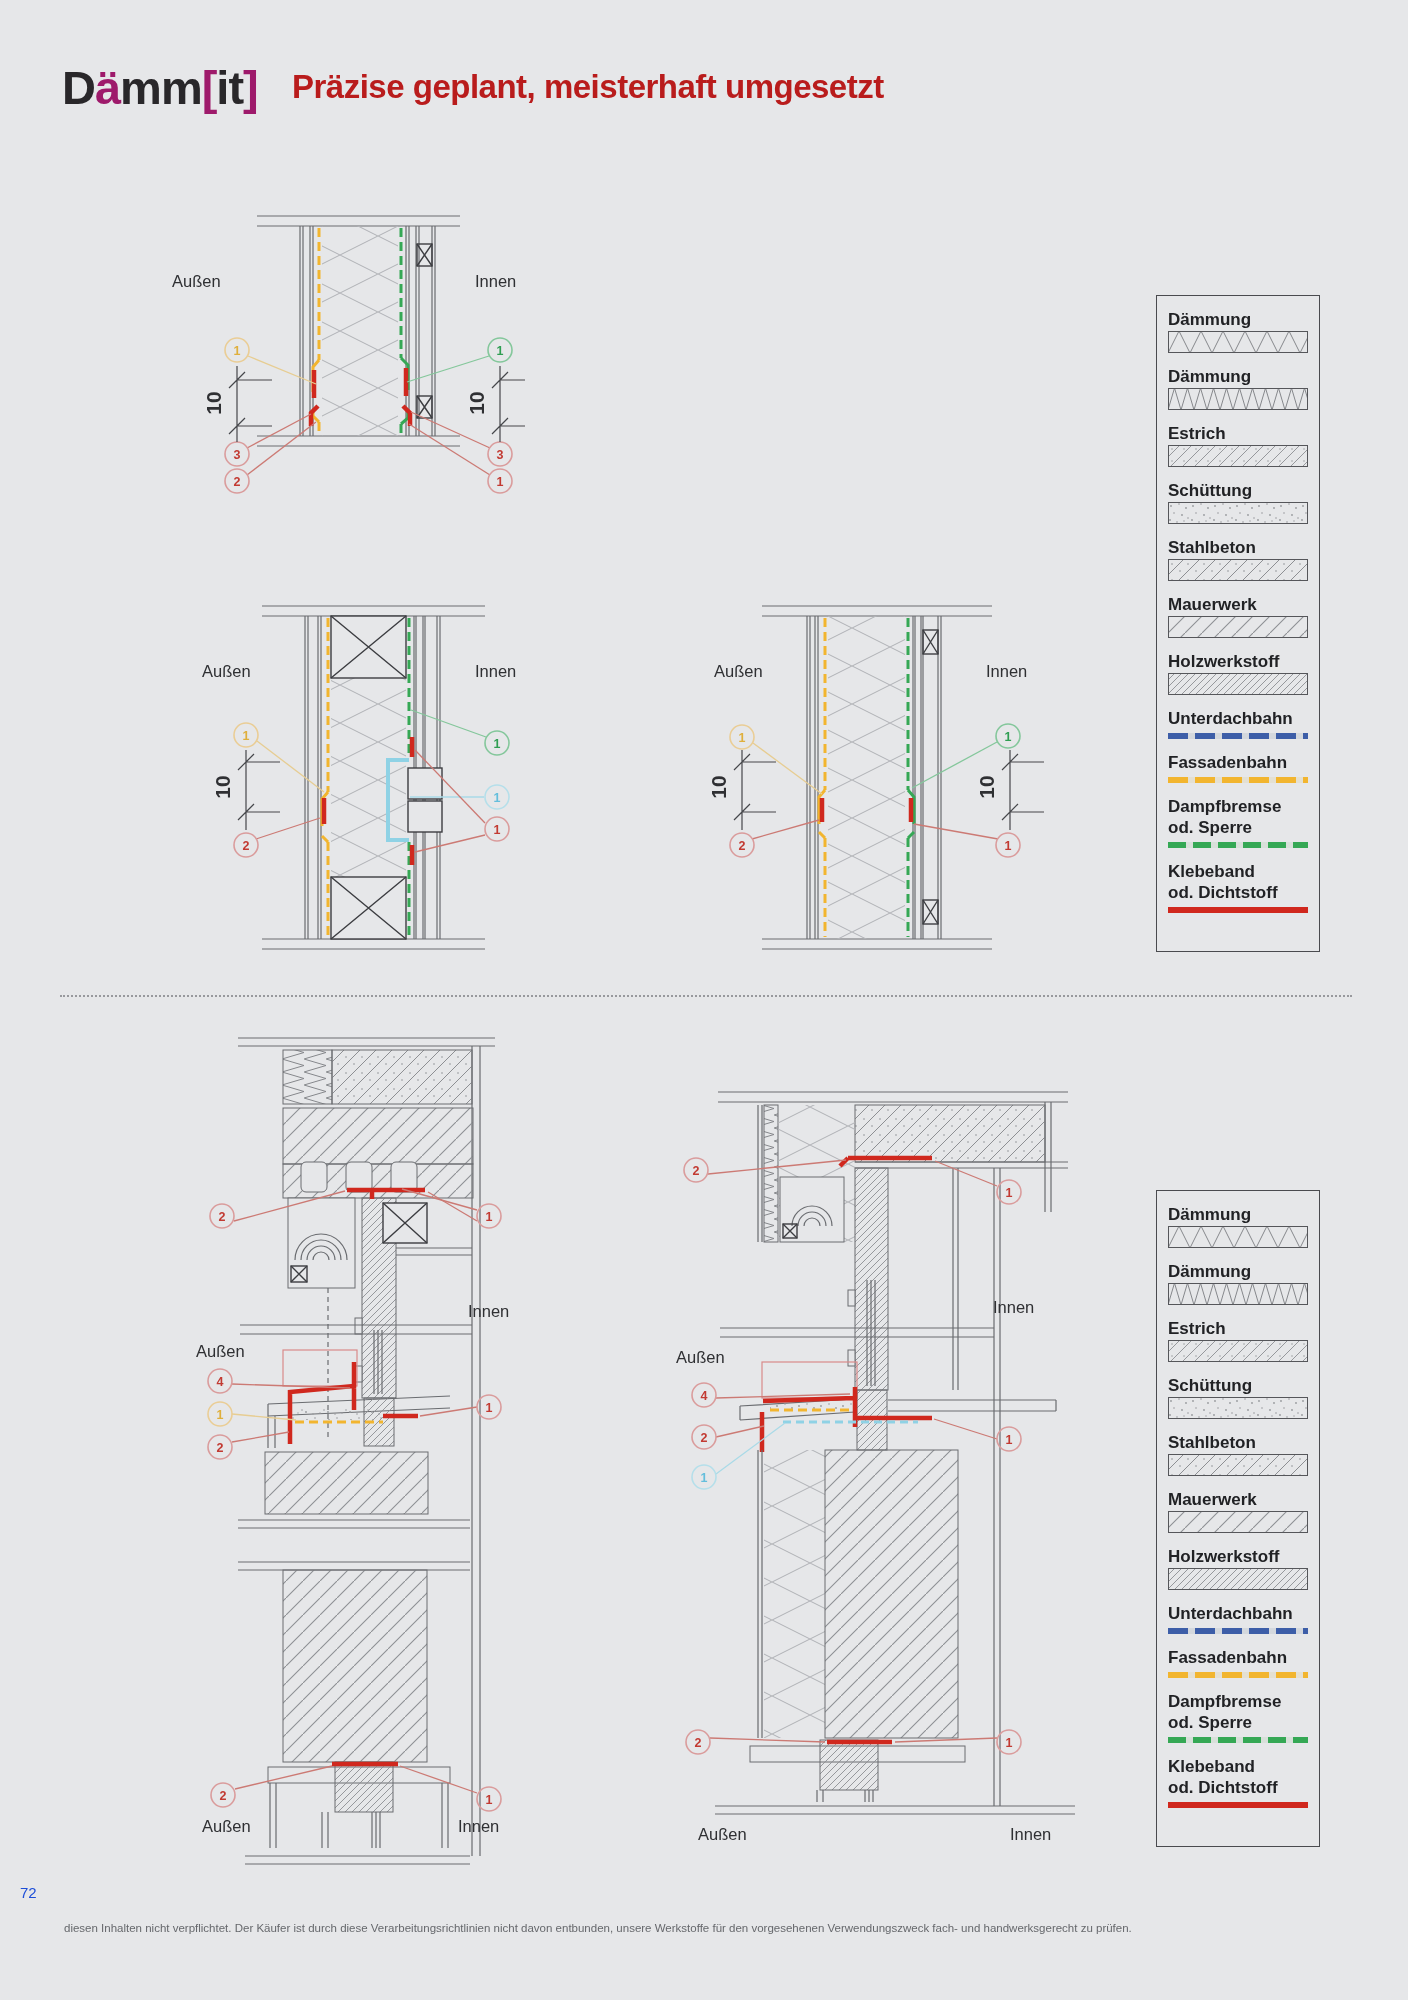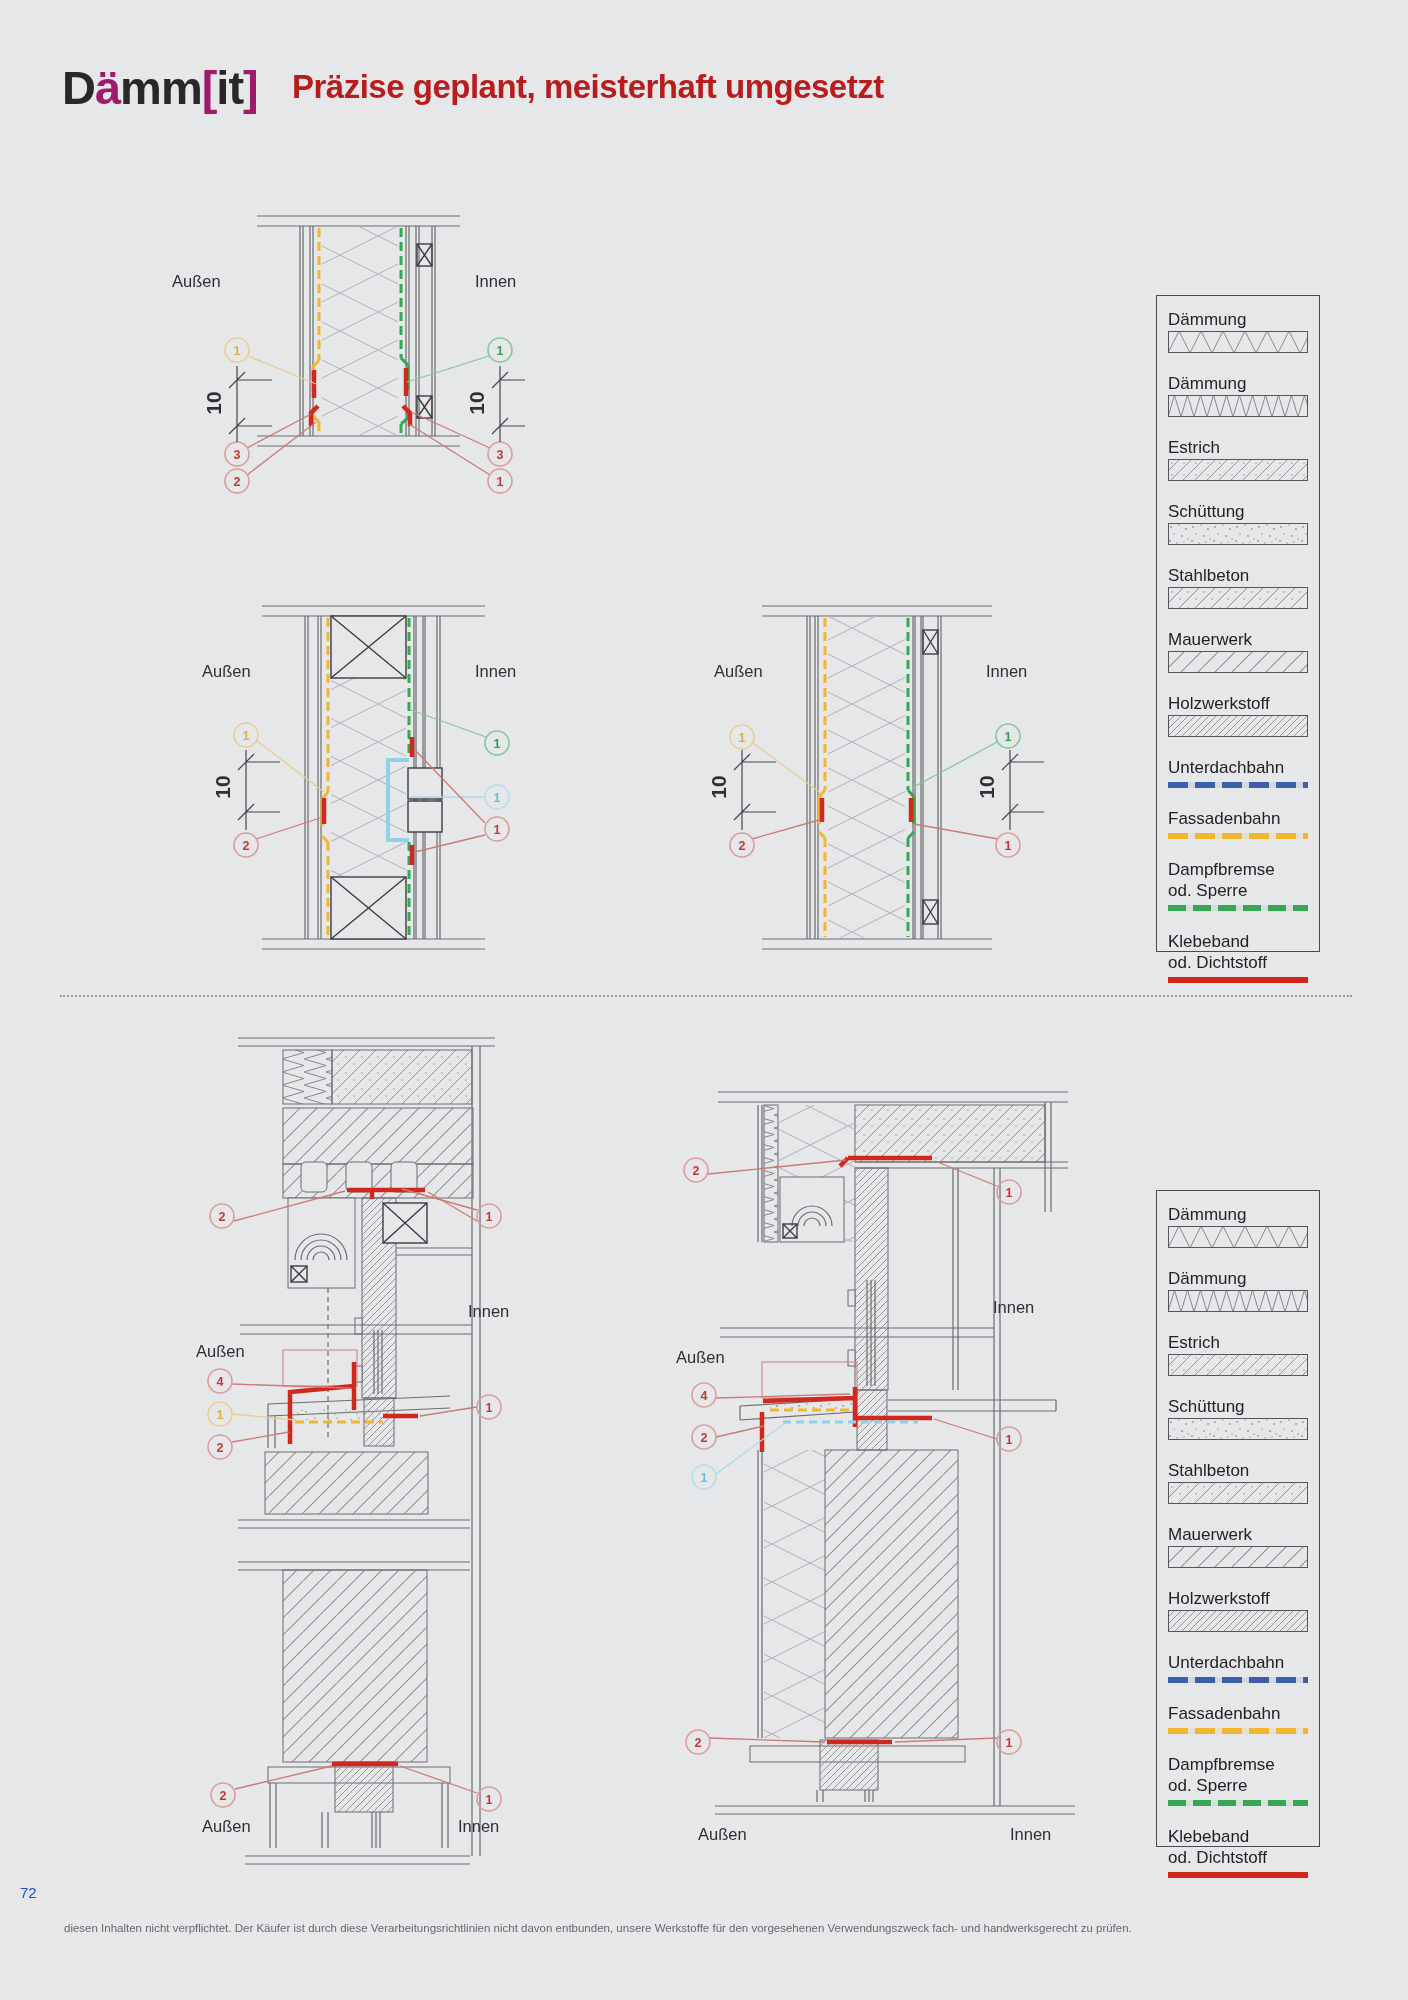--- a/index.html
+++ b/index.html
@@ -28,21 +28,21 @@
   .co text{font-family:"Liberation Sans",sans-serif;font-size:12.5px;font-weight:bold;text-anchor:middle;}
   .coY circle{stroke:#eacd95;} .coY text{fill:#dfaf3c;}
   .coG circle{stroke:#84c79b;} .coG text{fill:#2f9e52;}
   .coR circle{stroke:#da9c9c;} .coR text{fill:#c23a32;}
   .coC circle{stroke:#b5dfea;} .coC text{fill:#64bedc;}
   .ldY{stroke:#e7cd92;stroke-width:1.3;} .ldG{stroke:#84c79b;stroke-width:1.3;}
   .ldR{stroke:#cc7a74;stroke-width:1.3;} .ldC{stroke:#a9dae7;stroke-width:1.3;}
   
   .legend{position:absolute;left:1156px;width:164px;height:657px;border:1.5px solid #4a4b4f;
           box-sizing:border-box;padding:13px 11px;}
-  .leg-item{margin-bottom:20px;}
+  .leg-item{margin-bottom:13px;font-weight:bold;}
   .leg-label span{display:block;font-size:17px;line-height:21px;color:#212225;}
   .sw{display:block;margin-top:1px;}
   .lsw{width:140px;height:6px;margin-top:4px;}
   .lsw.blue{background:repeating-linear-gradient(90deg,#3d5ea8 0 20px,#d4d8dd 20px 27px);}
   .lsw.yellow{background:repeating-linear-gradient(90deg,#f2b52f 0 20px,#e4e0d2 20px 27px);}
   .lsw.green{background:repeating-linear-gradient(90deg,#35a855 0 18px,#d8e0da 18px 25px);}
   .lsw.red{background:#d0281e;}
   
   .divider{position:absolute;left:60px;top:995px;width:1292px;border-top:2px dotted #98999d;}
   

